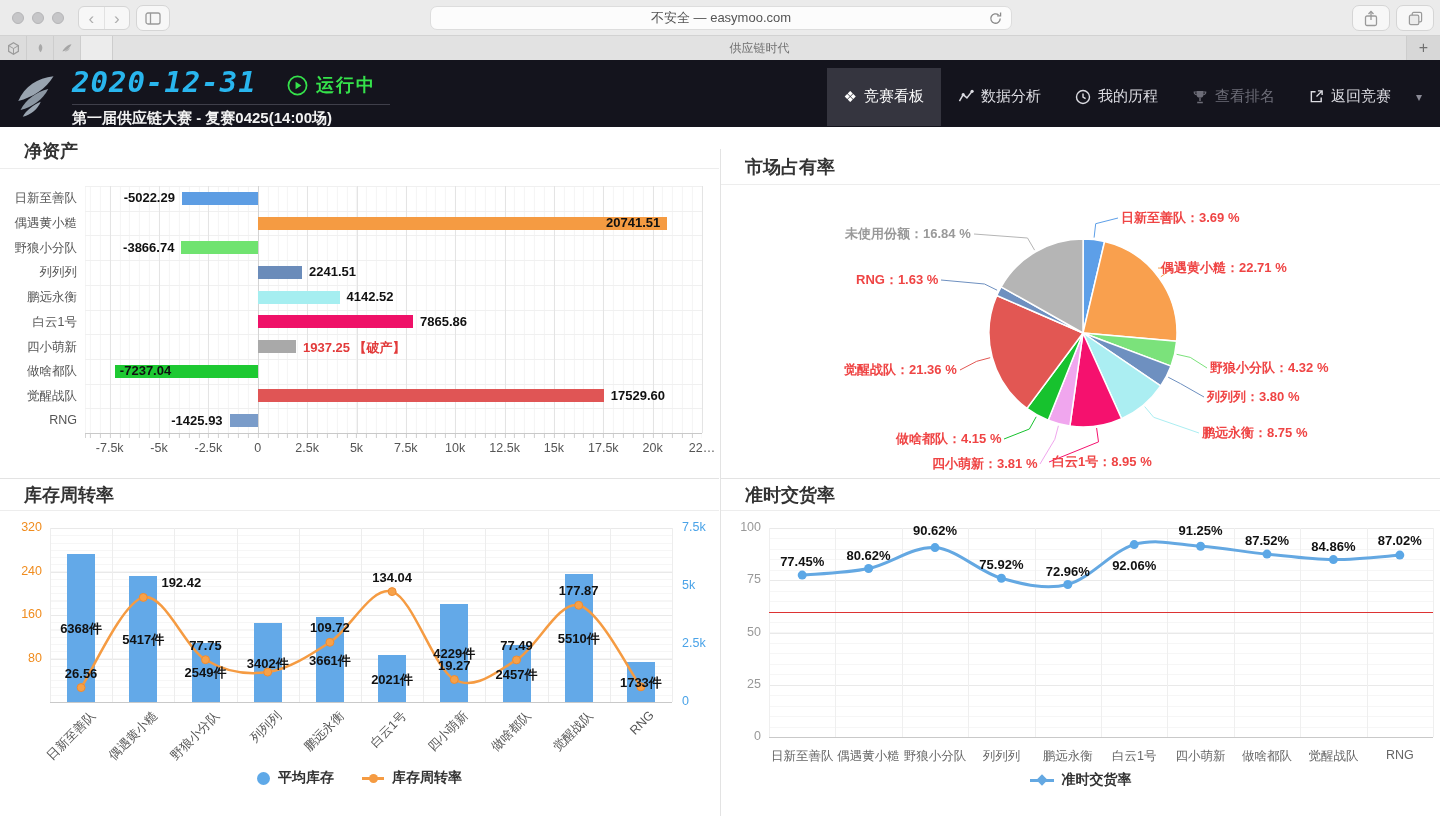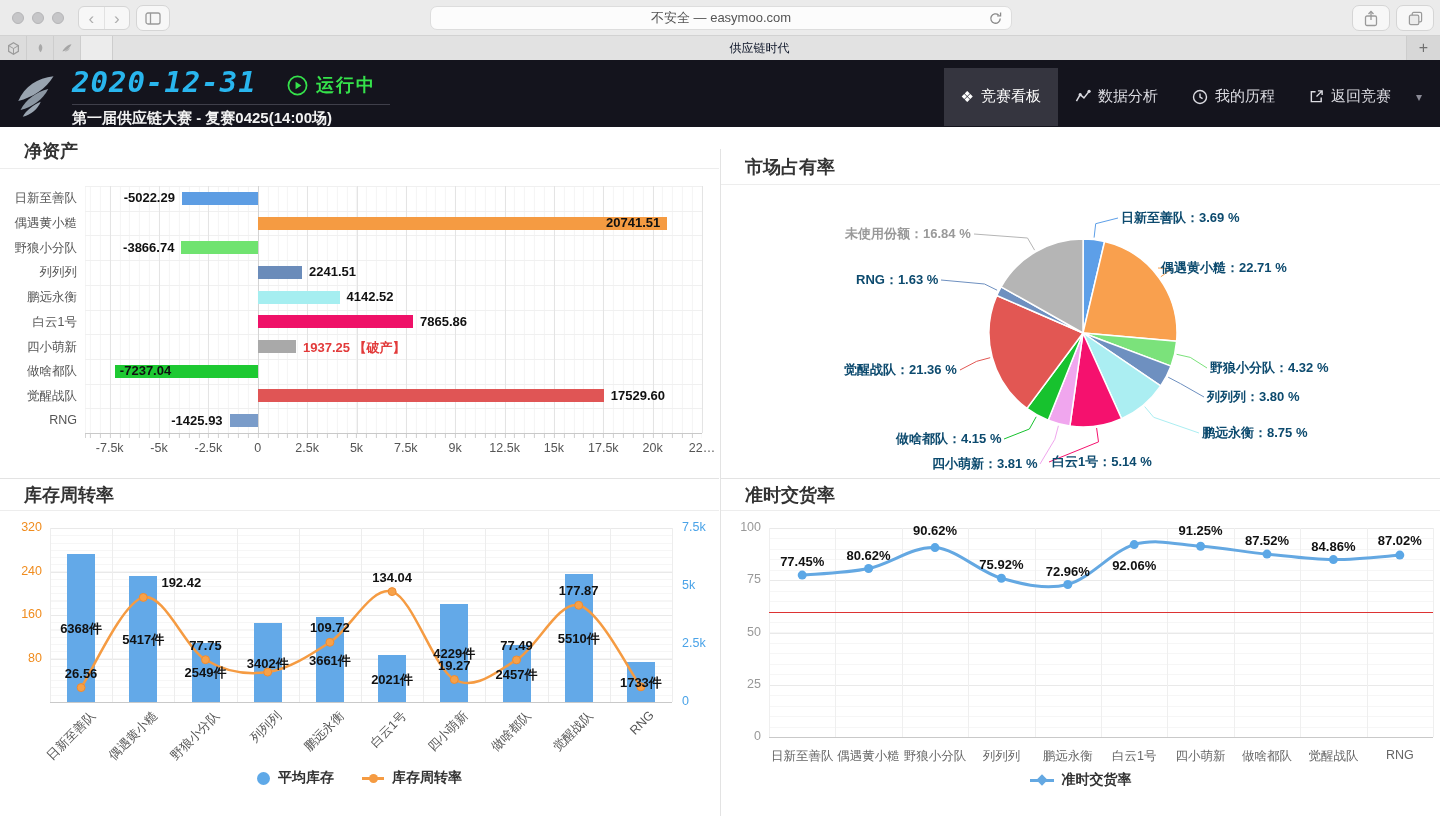--- a/index.html
+++ b/index.html
@@ -12,21 +12,21 @@
   .navgroup{position:absolute;left:78px;top:6px;width:52px;height:24px;border:1px solid #d5d5d5;border-radius:6px;background:#f7f7f7;display:flex}
   .navbtn{flex:1;display:flex;align-items:center;justify-content:center;color:#adadad;font-size:17px;line-height:1}
   .navbtn:first-child{border-right:1px solid #e2e2e2}
   .sqbtn{position:absolute;top:5px;height:26px;border:1px solid #d5d5d5;border-radius:7px;background:#f7f7f7;display:flex;align-items:center;justify-content:center}
   .urlfield{position:absolute;left:430px;top:6px;width:582px;height:24px;background:#fcfcfc;border:1px solid #ddd;border-radius:7px;display:flex;align-items:center;justify-content:center;font-size:13px;color:#555}
   .reload{position:absolute;right:8px;top:4px}
   
   .tabbar{position:absolute;left:0;top:36px;width:1440px;height:24px;background:#e2e2e2;display:flex;align-items:stretch}
   .ptab{width:27px;display:flex;align-items:center;justify-content:center;border-right:1px solid #cdcdcd;background:#dcdcdc}
   .ptab-active{width:32px;background:#ececec}
-  .tabtitle{flex:1;display:flex;align-items:center;justify-content:center;font-size:12px;color:#0f172a}
+  .tabtitle{flex:1;display:flex;align-items:center;justify-content:center;font-size:12px;color:#737373}
   .newtab{width:34px;background:#d7d7d7;border-left:1px solid #cdcdcd;display:flex;align-items:center;justify-content:center;color:#707070;font-size:16px}
   
   .appheader{position:absolute;left:0;top:60px;width:1440px;height:67px;background:#14141d}
   .logo{position:absolute;left:10px;top:10px}
   .hdate{position:absolute;left:72px;top:5px;font-family:"DejaVu Sans Mono",monospace;font-style:italic;font-weight:bold;font-size:29px;letter-spacing:1px;color:#29b6ee}
   .hstatus{position:absolute;left:287px;top:13px;display:flex;align-items:center;gap:8px;color:#35e24b;font-size:18px;font-weight:bold;letter-spacing:2px}
   .hline{position:absolute;left:72px;top:44px;width:318px;height:1px;background:#3f3f4a}
   .hsub{position:absolute;left:72px;top:49px;font-size:15px;font-weight:bold;color:#f2f2f2}
   .mainnav{position:absolute;right:10px;top:0;height:73px;display:flex;align-items:center}
   .nav-item{height:58px;display:flex;align-items:center;padding:0 17px;color:#dcdce2;font-size:15px;cursor:pointer;white-space:nowrap}
@@ -47,21 +47,21 @@
   .plot{position:relative;width:100%}
   #plot1,#plot2{height:309px}
   #plot3,#plot4{height:306px}
   .plot>div{position:absolute}
   
   .c1-name{left:0;width:77px;text-align:right;font-size:12.5px;color:#555;white-space:nowrap}
   .c1-val{font-weight:bold;font-size:13px;color:#111;white-space:nowrap}
   .c1-tick{font-size:12.5px;color:#555;white-space:nowrap}
   .c1-bar{height:13px}
   
-  .pie-label{position:absolute;font-size:13px;font-weight:bold;color:#0c4a6e;white-space:nowrap;z-index:2}
+  .pie-label{position:absolute;font-size:13px;font-weight:bold;color:#ef4444;white-space:nowrap;z-index:2}
   .pie-label.muted{color:#999}
   
   .c3-ltick{left:2px;width:40px;text-align:right;color:#f08c1e;font-size:12.5px}
   .c3-rtick{left:682px;color:#4aa3e8;font-size:12.5px}
   .c3-bar{width:28px}
   .c3-blab,.c3-llab{transform:translateX(-50%);font-weight:bold;font-size:13px;color:#111;white-space:nowrap}
   .c3-xlab{transform:rotate(-45deg);transform-origin:right top;white-space:nowrap;color:#555;font-size:12.5px}
   
   .c4-tick{left:6px;width:34px;text-align:right;color:#999;font-size:12.5px}
   .c4-lab{transform:translateX(-50%);font-weight:bold;font-size:13px;color:#111;white-space:nowrap}
@@ -178,20 +178,30 @@
         <span>数据分析</span>
       </div>
       <div class="nav-item">
         <span class="nav-ic">
           <svg width="16" height="16" viewBox="0 0 16 16">
             <circle cx="8" cy="8" r="6.5" fill="none" stroke="currentColor" stroke-width="1.4"></circle>
             <path d="M8 4.5V8l2.6 1.6" fill="none" stroke="currentColor" stroke-width="1.4"></path>
           </svg>
         </span>
         <span>我的历程</span>
+      </div>
+      <div class="nav-item dimmed">
+        <span class="nav-ic">
+          <svg width="16" height="16" viewBox="0 0 16 16">
+            <path d="M4.5 2h7v3.2a3.5 3.5 0 0 1-7 0Z" fill="currentColor"></path>
+            <path d="M4.5 3H2.2a2.6 2.6 0 0 0 2.6 2.8M11.5 3h2.3a2.6 2.6 0 0 1-2.6 2.8" fill="none" stroke="currentColor" stroke-width="1.1"></path>
+            <path d="M8 9v3M5.2 13.5h5.6" stroke="currentColor" stroke-width="1.4"></path>
+          </svg>
+        </span>
+        <span>查看排名</span>
       </div>
       <div class="nav-item">
         <span class="nav-ic">
           <svg width="15" height="15" viewBox="0 0 16 16">
             <path d="M13 9v4.5H2.5V3H7" fill="none" stroke="currentColor" stroke-width="1.5"></path>
             <path d="M9.5 2H14v4.5M14 2 8 8" fill="none" stroke="currentColor" stroke-width="1.5"></path>
           </svg>
         </span>
         <span>返回竞赛</span>
       </div>
@@ -223,21 +233,21 @@
         <div class="c1-tick" style="position: absolute; left: 208.4px; top: 272px; transform: translateX(-50%);">-2.5k</div>
         <div style="position: absolute; left: 257.8px; top: 17px; width: 1px; height: 247px; background: rgb(212, 212, 212);"></div>
         <div class="c1-tick" style="position: absolute; left: 257.8px; top: 272px; transform: translateX(-50%);">0</div>
         <div style="position: absolute; left: 307.1px; top: 17px; width: 1px; height: 247px; background: rgb(228, 228, 228);"></div>
         <div class="c1-tick" style="position: absolute; left: 307.1px; top: 272px; transform: translateX(-50%);">2.5k</div>
         <div style="position: absolute; left: 356.5px; top: 17px; width: 1px; height: 247px; background: rgb(228, 228, 228);"></div>
         <div class="c1-tick" style="position: absolute; left: 356.5px; top: 272px; transform: translateX(-50%);">5k</div>
         <div style="position: absolute; left: 405.8px; top: 17px; width: 1px; height: 247px; background: rgb(228, 228, 228);"></div>
         <div class="c1-tick" style="position: absolute; left: 405.8px; top: 272px; transform: translateX(-50%);">7.5k</div>
         <div style="position: absolute; left: 455.2px; top: 17px; width: 1px; height: 247px; background: rgb(228, 228, 228);"></div>
-        <div class="c1-tick" style="position: absolute; left: 455.2px; top: 272px; transform: translateX(-50%);">9k</div>
+        <div class="c1-tick" style="position: absolute; left: 455.2px; top: 272px; transform: translateX(-50%);">10k</div>
         <div style="position: absolute; left: 504.6px; top: 17px; width: 1px; height: 247px; background: rgb(228, 228, 228);"></div>
         <div class="c1-tick" style="position: absolute; left: 504.6px; top: 272px; transform: translateX(-50%);">12.5k</div>
         <div style="position: absolute; left: 553.9px; top: 17px; width: 1px; height: 247px; background: rgb(228, 228, 228);"></div>
         <div class="c1-tick" style="position: absolute; left: 553.9px; top: 272px; transform: translateX(-50%);">15k</div>
         <div style="position: absolute; left: 603.3px; top: 17px; width: 1px; height: 247px; background: rgb(228, 228, 228);"></div>
         <div class="c1-tick" style="position: absolute; left: 603.3px; top: 272px; transform: translateX(-50%);">17.5k</div>
         <div style="position: absolute; left: 652.6px; top: 17px; width: 1px; height: 247px; background: rgb(228, 228, 228);"></div>
         <div class="c1-tick" style="position: absolute; left: 652.6px; top: 272px; transform: translateX(-50%);">20k</div>
         <div style="position: absolute; left: 702px; top: 17px; width: 1px; height: 247px; background: rgb(228, 228, 228);"></div>
         <div class="c1-tick" style="position: absolute; left: 702px; top: 272px; transform: translateX(-50%); text-align: right;">22…</div>
@@ -276,21 +286,21 @@
       </div>
   </div>
   <div class="panel" id="panel2">
     <div class="ptitle">市场占有率</div>
     <div class="plot" id="plot2">
         <div class="pie-label" style="left: 400px; top: 24px;">日新至善队：3.69 %</div>
         <div class="pie-label" style="left: 440px; top: 74px;">偶遇黄小糙：22.71 %</div>
         <div class="pie-label" style="left: 489px; top: 174px;">野狼小分队：4.32 %</div>
         <div class="pie-label" style="left: 486px; top: 203px;">列列列：3.80 %</div>
         <div class="pie-label" style="left: 481px; top: 239px;">鹏远永衡：8.75 %</div>
-        <div class="pie-label" style="left: 331px; top: 268px;">白云1号：5.14 %</div>
+        <div class="pie-label" style="left: 331px; top: 268px;">白云1号：8.95 %</div>
         <div class="pie-label" style="left: 211px; top: 270px;">四小萌新：3.81 %</div>
         <div class="pie-label" style="left: 175px; top: 245px;">做啥都队：4.15 %</div>
         <div class="pie-label" style="left: 123px; top: 176px;">觉醒战队：21.36 %</div>
         <div class="pie-label" style="left: 135px; top: 86px;">RNG：1.63 %</div>
         <div class="pie-label muted" style="left: 124px; top: 40px;">未使用份额：16.84 %</div>
         <div style="position: absolute; inset: 0px; z-index: 0;"><svg width="719" height="309" viewBox="0 0 719 309">
             <path d="M362,148 L362.0,54.0 A94,94 0 0 1 383.6,56.5 Z" fill="#5d9fe8" stroke="#fff" stroke-width="1.5"></path>
             <path d="M362,148 L383.6,56.5 A94,94 0 0 1 455.6,156.3 Z" fill="#f9a04e" stroke="#fff" stroke-width="1.5"></path>
             <path d="M362,148 L455.6,156.3 A94,94 0 0 1 450.0,181.1 Z" fill="#7be27b" stroke="#fff" stroke-width="1.5"></path>
             <path d="M362,148 L450.0,181.1 A94,94 0 0 1 439.7,200.9 Z" fill="#6e90c0" stroke="#fff" stroke-width="1.5"></path>

